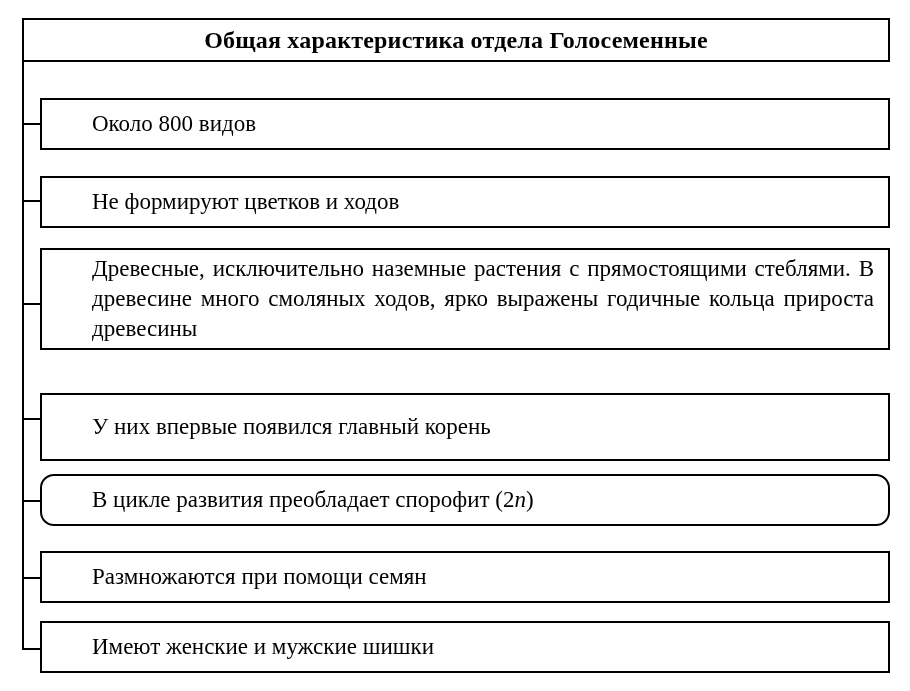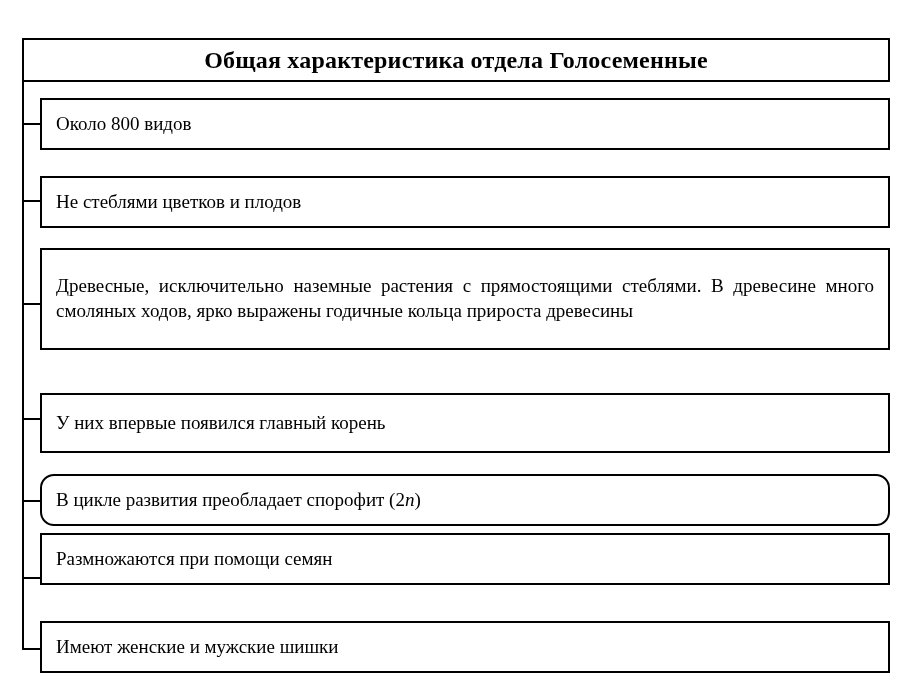--- a/index.html
+++ b/index.html
@@ -28,21 +28,20 @@
     left: 22px;
     top: 18px;
     width: 868px;
     height: 44px;
     box-sizing: border-box;
     border: 2px solid #000000;
     display: flex;
     align-items: center;
     justify-content: center;
     background: #ffffff;
-    margin-top: 20px;
   }
   .title-text {
     font-size: 24px;
     font-weight: bold;
     letter-spacing: 0.2px;
     text-align: center;
   }
 
   
   .trunk {
@@ -67,25 +66,26 @@
     position: absolute;
     left: 40px;
     width: 850px;
     box-sizing: border-box;
     border: 2px solid #000000;
     background: #ffffff;
     display: flex;
     align-items: center;
   }
   .item-text {
-    font-size: 19px;
+    font-size: 23px;
     line-height: 1.30;
     padding: 0 14px;
     width: 100%;
     box-sizing: border-box;
+    margin-left: 36px;
   }
   .item-text.justify {
     text-align: justify;
     text-align-last: left;
   }
   .item-text em {
     font-style: italic;
   }
 </style>
 </head>
@@ -99,40 +99,40 @@
 
   <div class="trunk" style="top:62px; height:588px;"></div>
 
   <div class="stub" style="top:123px;"></div>
   <div class="item-box" style="top:98px; height:52px;">
     <div class="item-text">Около 800 видов</div>
   </div>
 
   <div class="stub" style="top:200px;"></div>
   <div class="item-box" style="top:176px; height:52px;">
-    <div class="item-text">Не стеблями цветков и плодов</div>
+    <div class="item-text">Не формируют цветков и ходов</div>
   </div>
 
   <div class="stub" style="top:303px;"></div>
   <div class="item-box" style="top:248px; height:102px;">
     <div class="item-text justify">Древесные, исключительно наземные растения с прямостоящими стеблями. В древесине много смоляных ходов, ярко выражены годичные кольца прироста древесины</div>
   </div>
 
   <div class="stub" style="top:418px;"></div>
-  <div class="item-box" style="top:393px; height:60px;">
+  <div class="item-box" style="top:393px; height:68px;">
     <div class="item-text">У них впервые появился главный корень</div>
   </div>
 
   <div class="stub" style="top:500px;"></div>
   <div class="item-box" style="top:474px; height:52px;border-radius:14px;">
     <div class="item-text">В цикле развития преобладает спорофит (2<em>n</em>)</div>
   </div>
 
   <div class="stub" style="top:577px;"></div>
-  <div class="item-box" style="top:533px; height:52px;">
+  <div class="item-box" style="top:551px; height:52px;">
     <div class="item-text">Размножаются при помощи семян</div>
   </div>
 
   <div class="stub" style="top:648px;"></div>
   <div class="item-box" style="top:621px; height:52px;">
     <div class="item-text">Имеют женские и мужские шишки</div>
   </div>
 
 </div>
 

